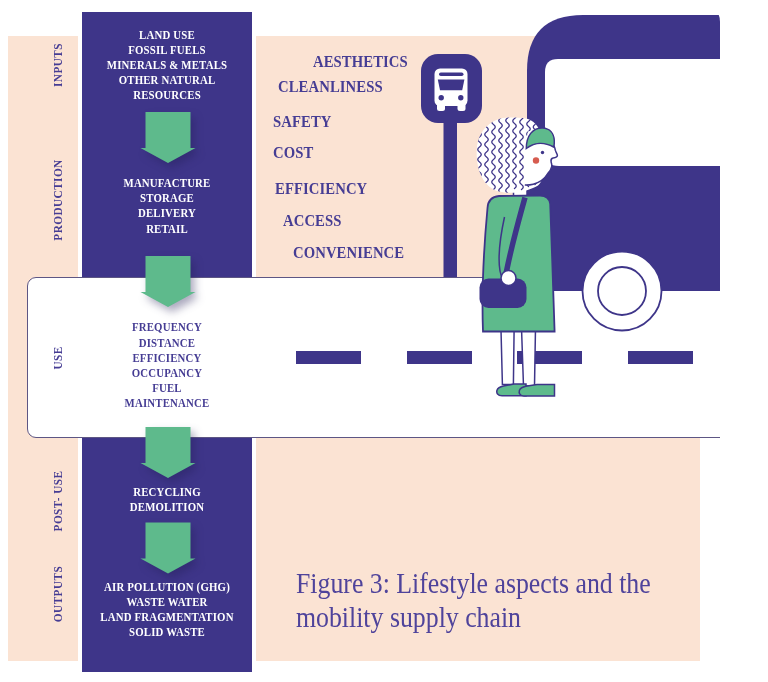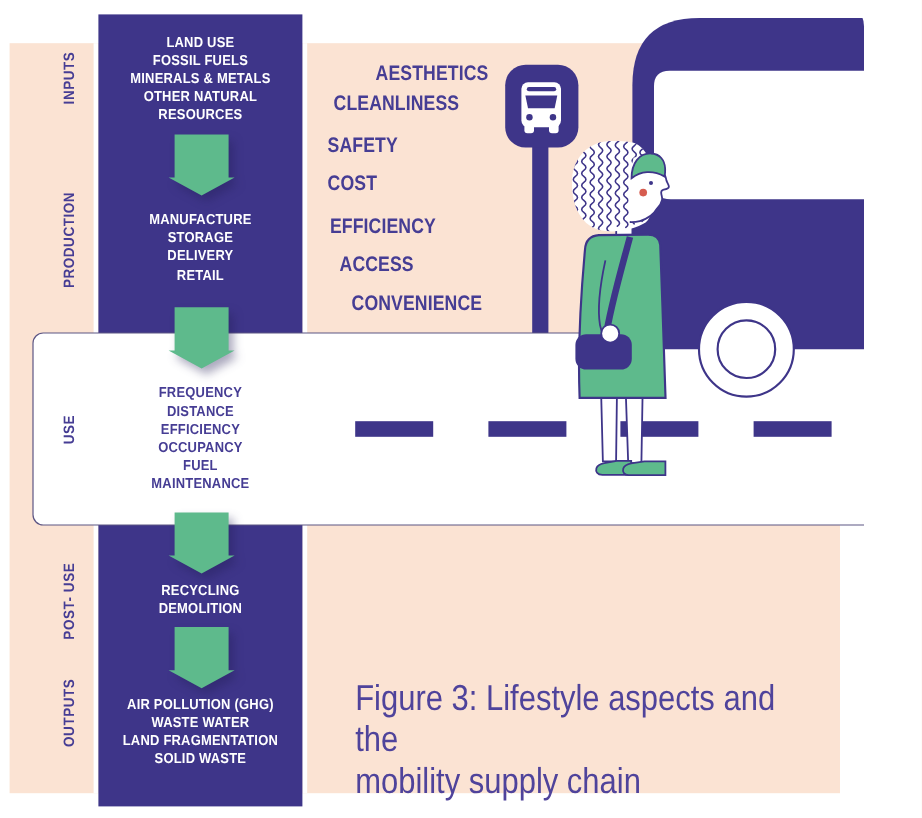--- a/index.html
+++ b/index.html
@@ -1,17 +1,17 @@
 <!DOCTYPE html>
 <html><head>
 <meta charset="utf-8">
 <style>
   html,body{margin:0;padding:0;background:#ffffff;}
   .canvas{position:relative;width:720px;height:682px;background:#ffffff;overflow:hidden;
-          font-family:Liberation Sans, sans-serif;border-radius:22px;}
+          font-family:Liberation Serif, serif;border-radius:22px;}
   .abs{position:absolute;}
   .peach{left:8px;top:36px;width:692px;height:625px;background:#FBE3D3;}
   .gap{background:#ffffff;top:36px;height:625px;width:4px;}
   .gap-l{left:78px;}
   .gap-r{left:252px;}
   .column{left:82px;top:12px;width:170px;height:660px;background:#3E3589;}
   .road{left:27px;top:277px;width:727px;height:158.5px;background:#ffffff;
         border:1.5px solid #5D5684;border-radius:9px;}
   .dash{top:350.5px;height:13px;background:#3E3589;}
   svg.layer{position:absolute;left:0;top:0;}

